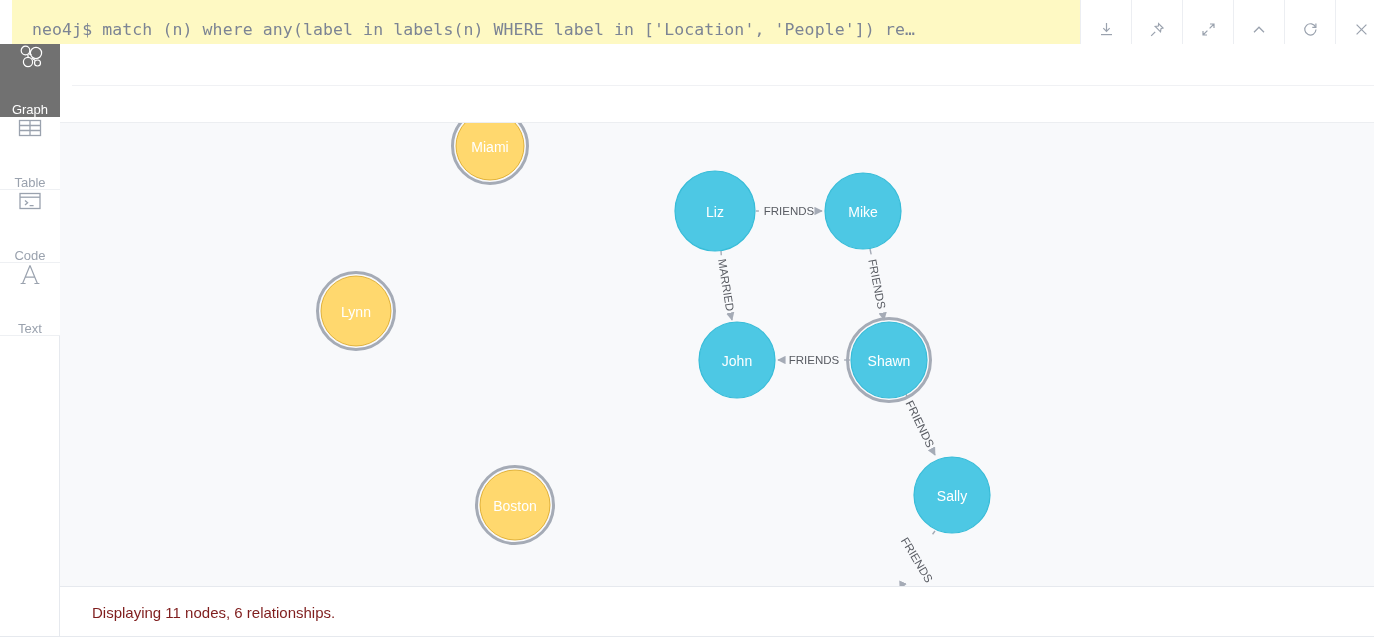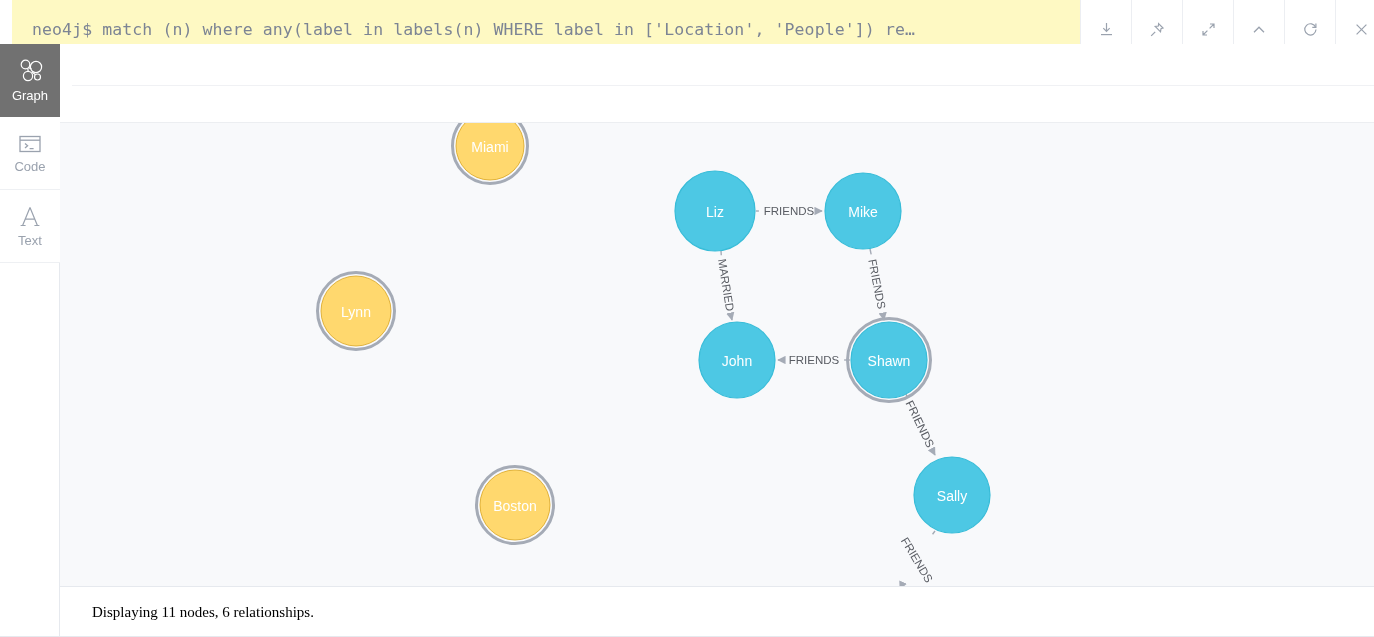--- a/index.html
+++ b/index.html
@@ -34,21 +34,21 @@
   }
   .tb-btn svg { display: block; }
 
   
   .sidebar {
     position: absolute; left: 0; top: 44px; width: 60px; height: 593px;
     background: #fff; border-right: 1px solid #e6e9ee;
   }
   .side-item {
     width: 60px; height: 73px;
-    display: flex; flex-direction: column; align-items: center; justify-content: center;
+    display: flex; flex-direction: column; align-items: center; justify-content: space-between;
     gap: 5px; cursor: pointer; color: #9aa2ae; background: #fff;
     border-bottom: 1px solid #eef0f3;
   }
   .side-item.active { background: #717171; color: #ffffff; border-bottom-color: #717171; }
   .side-label { font-size: 13px; line-height: 1; }
   .side-item svg { display: block; }
 
   
   .legend {
     position: absolute; left: 60px; top: 44px; width: 1314px;
@@ -81,21 +81,21 @@
     fill: #595c63; text-anchor: middle; dominant-baseline: central;
     pointer-events: none;
   }
 
   
   .statusbar {
     position: absolute; left: 60px; top: 586px; width: 1314px; height: 51px;
     background: #fff; border-top: 1px solid #e6e9ee;
     display: flex; align-items: center; padding-left: 32px;
   }
-  .status-text { font-size: 15px; color: #000000; font-family: Liberation Serif, serif; }
+  .status-text { font-size: 15px; color: #7f1d1d; }
   .bottom-edge {
     position: absolute; left: 0; top: 636px; width: 1374px; height: 1px; background: #e6e9ee;
   }
 </style>
 </head>
 <body>
 
 <div class="frame">
 
   <div class="topbar">
@@ -145,20 +145,29 @@
       <span>
         <svg width="28" height="26" viewBox="0 0 28 26" fill="none" stroke="currentColor" stroke-width="1.2">
           <circle cx="9.5" cy="6.5" r="4.3"></circle>
             <circle cx="20" cy="9" r="5.6"></circle>
           <circle cx="12" cy="18" r="4.6"></circle>
             <circle cx="21.5" cy="19" r="3"></circle>
           <path d="M12.6 9.6 15.6 11M11.8 10.6l.4 2.8M16.2 14.2l3 2.2"></path>
         </svg>
       </span>
       <span class="side-label">Graph</span>
+    </div>
+    <div class="side-item">
+      <span>
+        <svg width="26" height="22" viewBox="0 0 26 22" fill="none" stroke="currentColor" stroke-width="1.3">
+          <rect x="2.5" y="3.5" width="21" height="15"></rect>
+            <path d="M2.5 8.5h21M2.5 13.5h21M13 3.5v15"></path>
+        </svg>
+      </span>
+      <span class="side-label">Table</span>
     </div>
     <div class="side-item">
       <span>
         <svg width="26" height="22" viewBox="0 0 26 22" fill="none" stroke="currentColor" stroke-width="1.3">
           <rect x="3" y="3.5" width="20" height="15"></rect>
             <path d="M3 7.2h20"></path>
           <path d="M8 10.5l2.6 2.3L8 15.1M12.6 15.6h4"></path>
         </svg>
       </span>
       <span class="side-label">Code</span>

